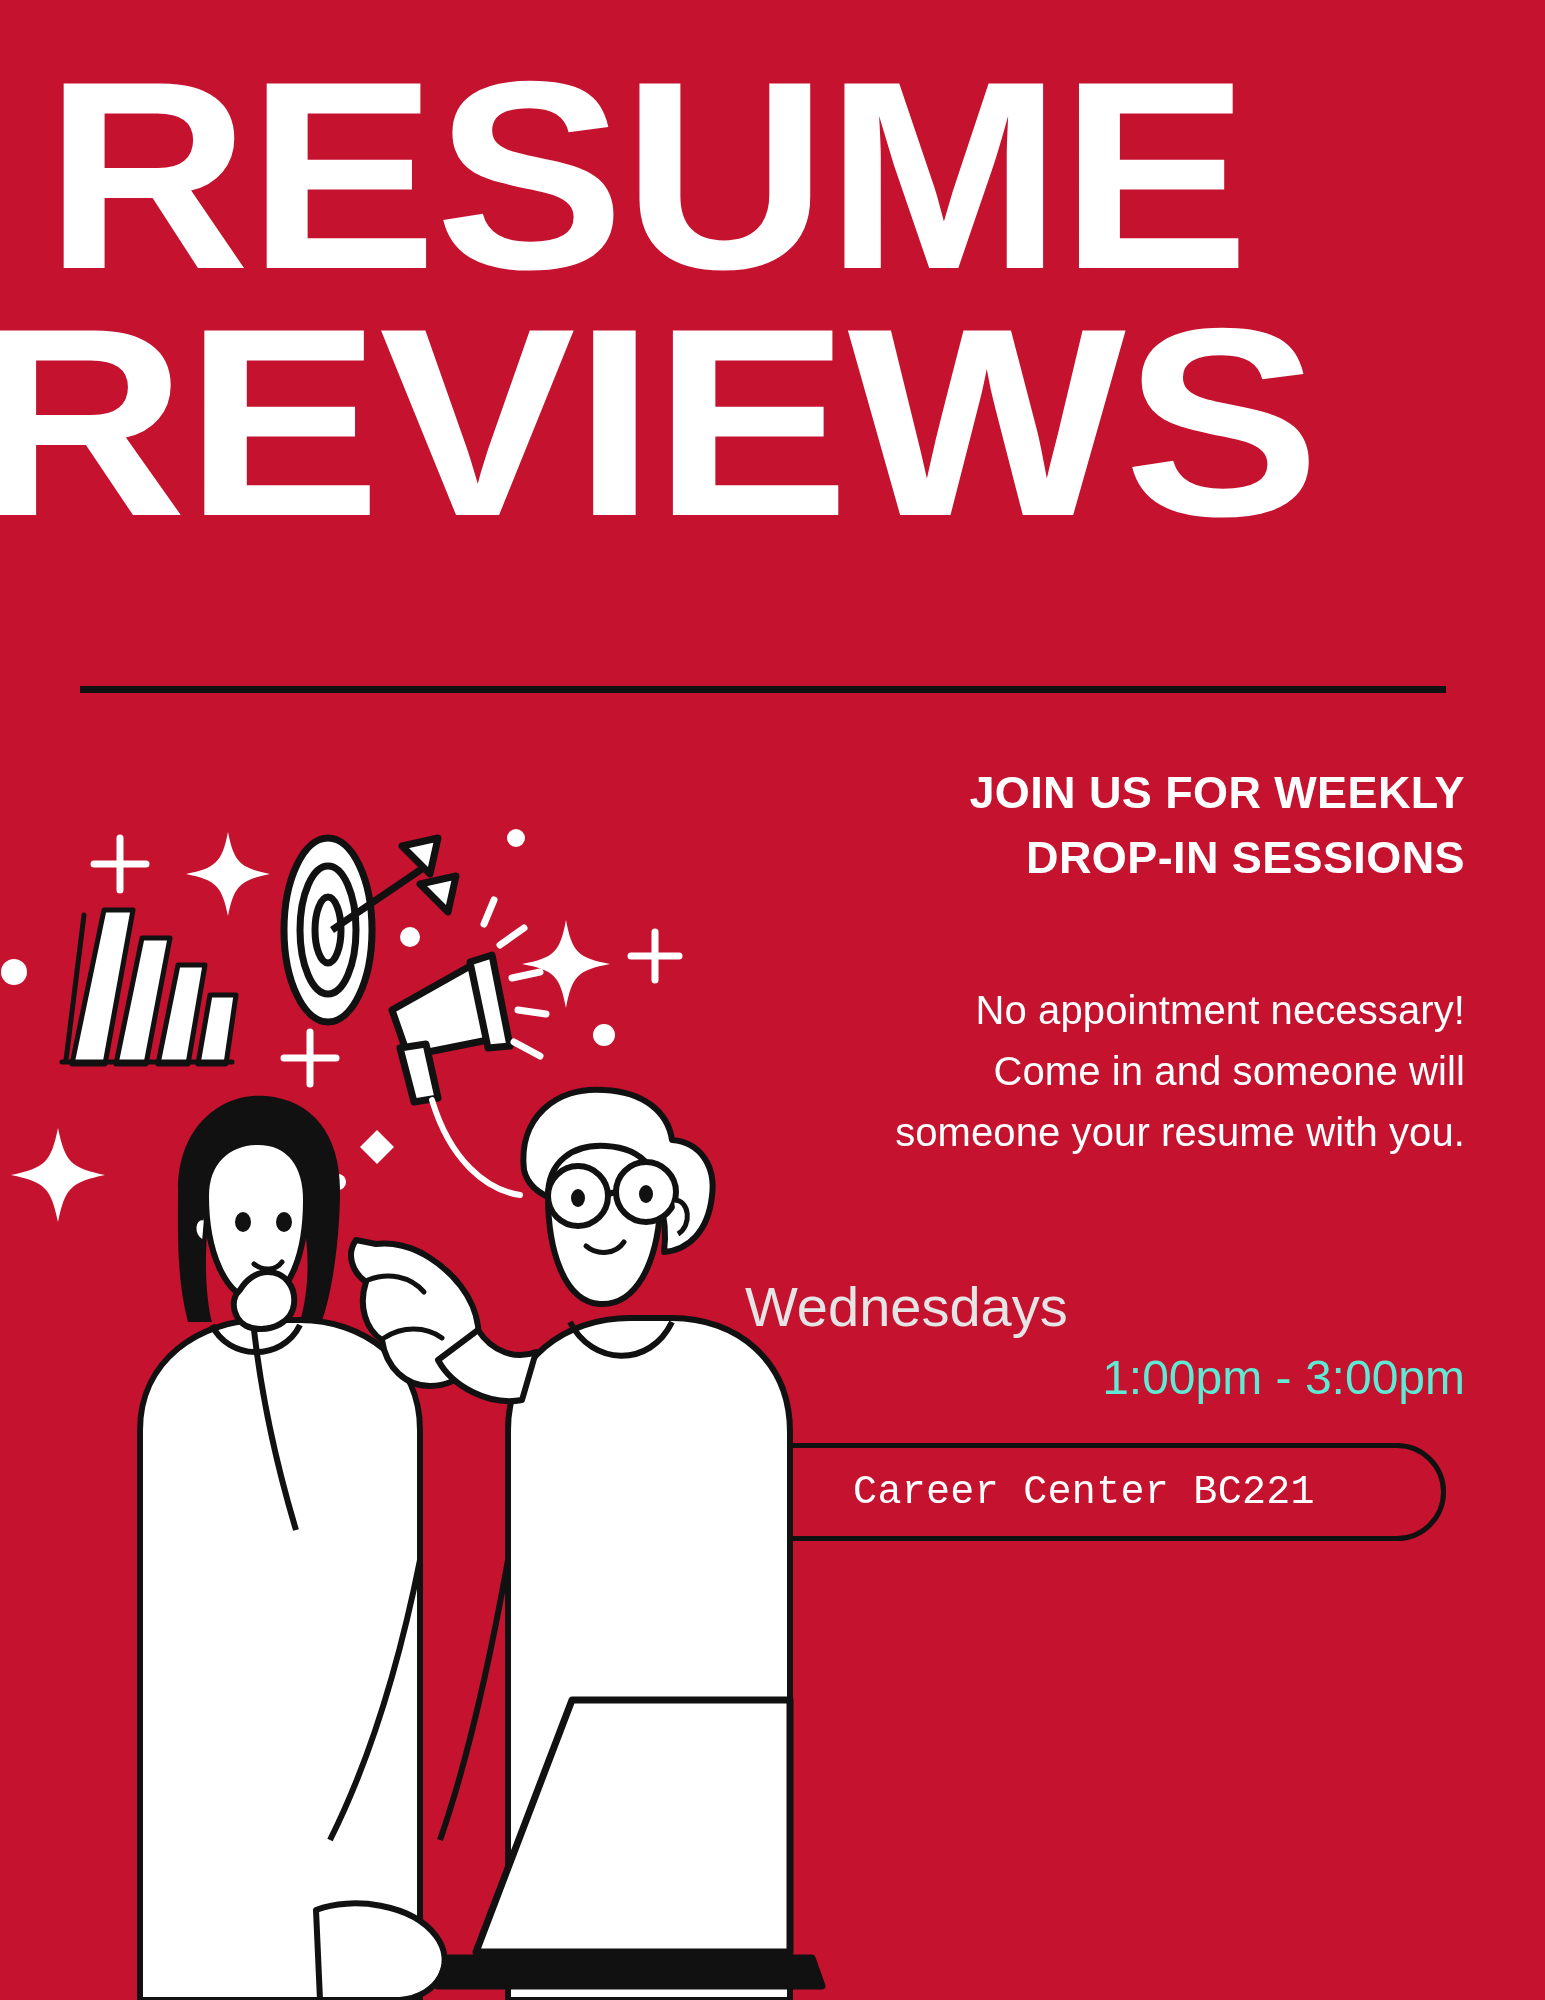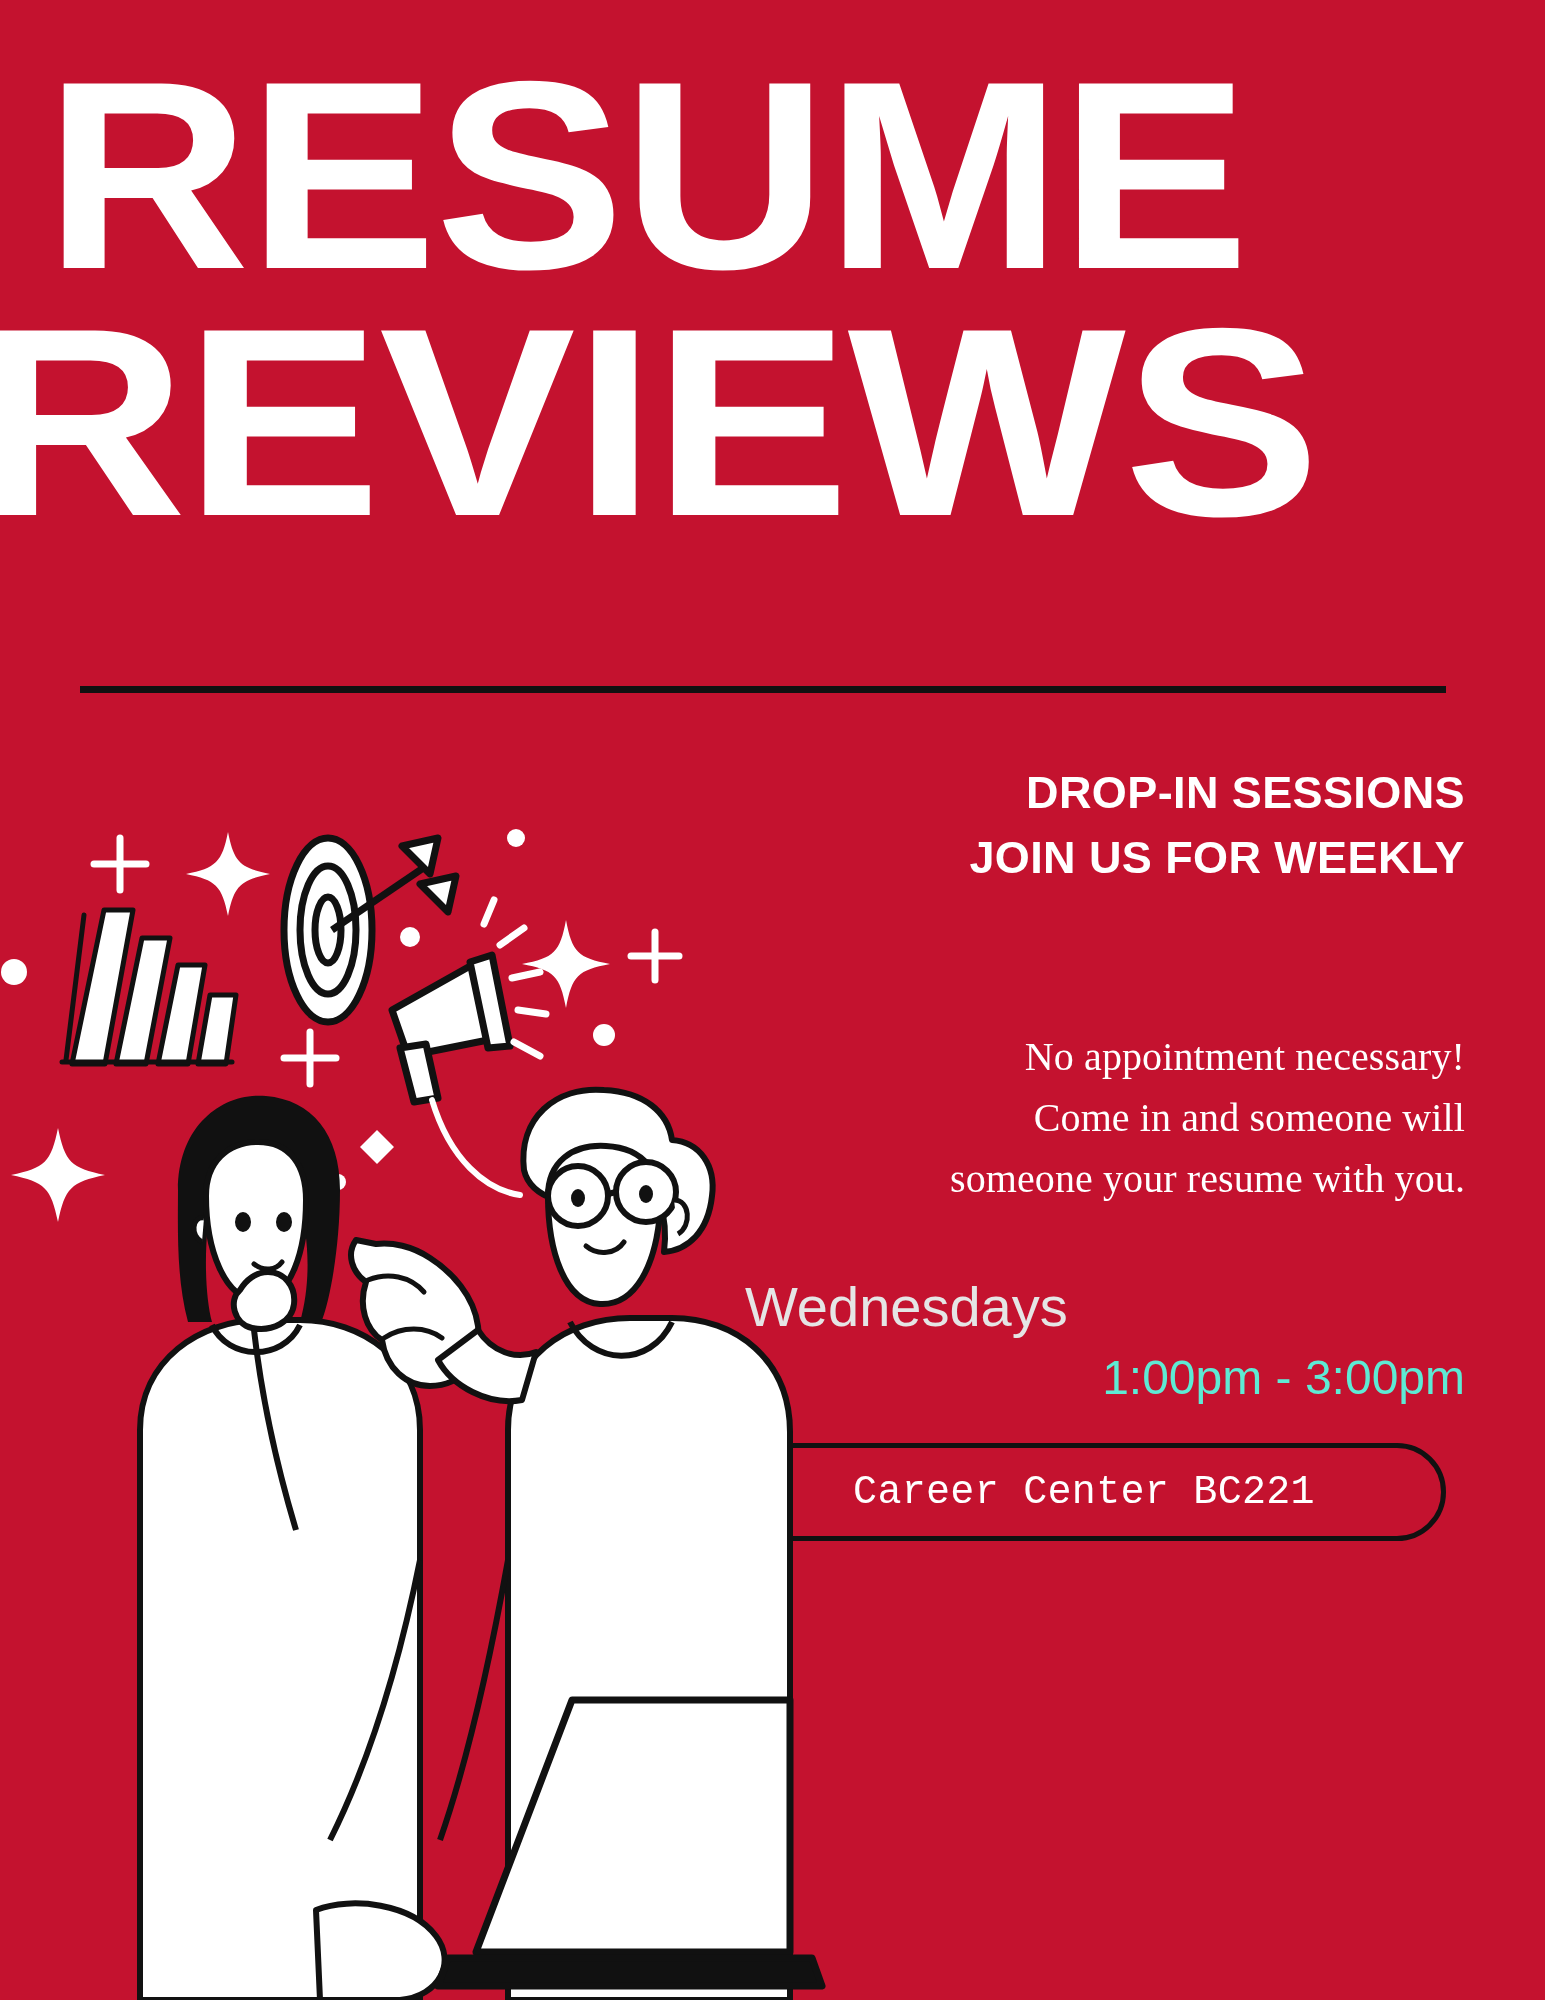--- a/index.html
+++ b/index.html
@@ -53,29 +53,28 @@
     width:720px;
     text-align:right;
     color:#FFFFFF;
     font-weight:700;
     font-size:45px;
     line-height:1.45;
     letter-spacing:0.4px;
   }
   .body-copy{
     position:absolute;
-    right:80px;top:1027px;
+    right:80px;top:980px;
     width:720px;
     text-align:right;
     color:#FFFFFF;
     font-weight:400;
     font-size:40px;
     line-height:1.52;
     letter-spacing:0.1px;
-    font-family:Liberation Serif, serif;
   }
   .when-day{
     position:absolute;
     right:80px;top:1275px;
     width:720px;
     text-align:left;
     color:#e5e5e5;
     font-weight:400;
     font-size:56px;
     line-height:1.15;
@@ -123,22 +122,22 @@
 <div class="poster">
 
   <div class="title-block">
     <div class="title-line l1">RESUME</div>
     <div class="title-line l2">REVIEWS</div>
   </div>
 
   <div class="rule"></div>
 
   <div class="subtitle">
+    <div>JOIN US FOR WEEKLY</div>
     <div>DROP-IN SESSIONS</div>
-    <div>JOIN US FOR WEEKLY</div>
   </div>
 
   <div class="body-copy">
     <div>No appointment necessary!</div>
     <div>Come in and someone will</div>
     <div>someone your resume with you.</div>
   </div>
 
   <div class="when-day">Wednesdays</div>
   <div class="when-time">1:00pm - 3:00pm</div>

